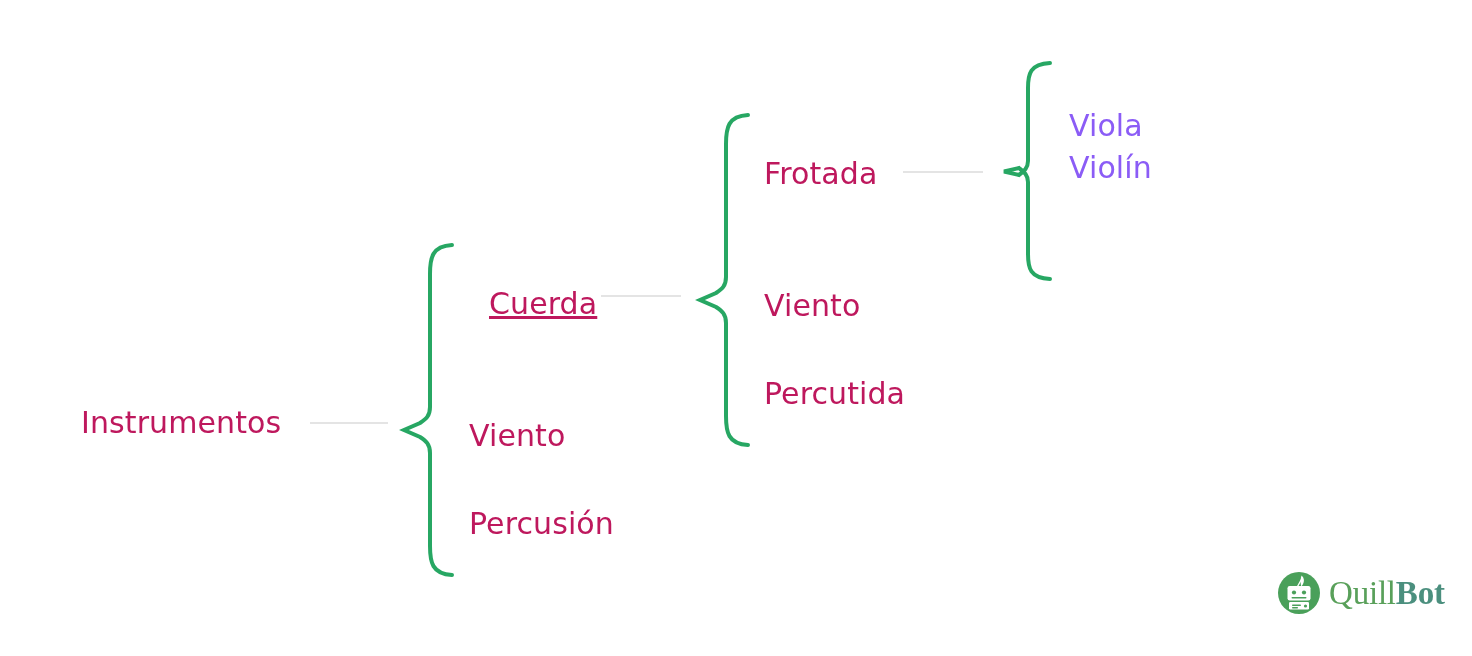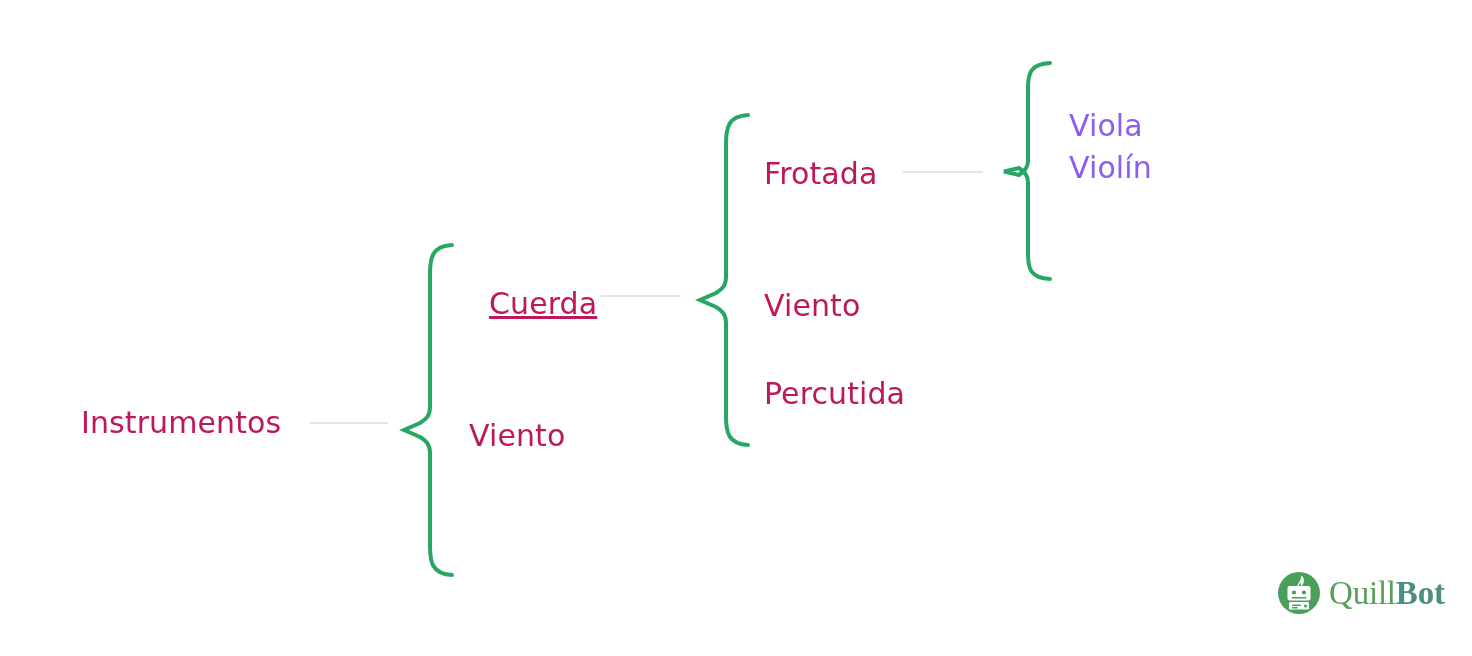--- a/index.html
+++ b/index.html
@@ -97,20 +97,21 @@
              L 22 197
              C 28 201, 32 204, 32 213
              L 32 306
              C 32 322, 34 334, 54 335"></path>
   </svg>
 
   <div class="node-label" style="left:489px; top:289px;text-decoration:underline;">Cuerda</div>
 
   <div class="node-label" style="left:469px; top:421px;">Viento</div>
 
+  <div class="node-label" style="left:469px; top:509px;">Percusión</div>
 
   <div class="connector" style="left:601px; top:295px; width:80px;"></div>
 
   <svg class="brace" style="left:694px; top:110px; width:60px; height:340px;" viewBox="0 0 60 340">
     <path d="M 54 5
              C 34 6, 32 18, 32 34
              L 32 167
              C 32 176, 28 179, 22 183
              L 6 190
              L 22 197

